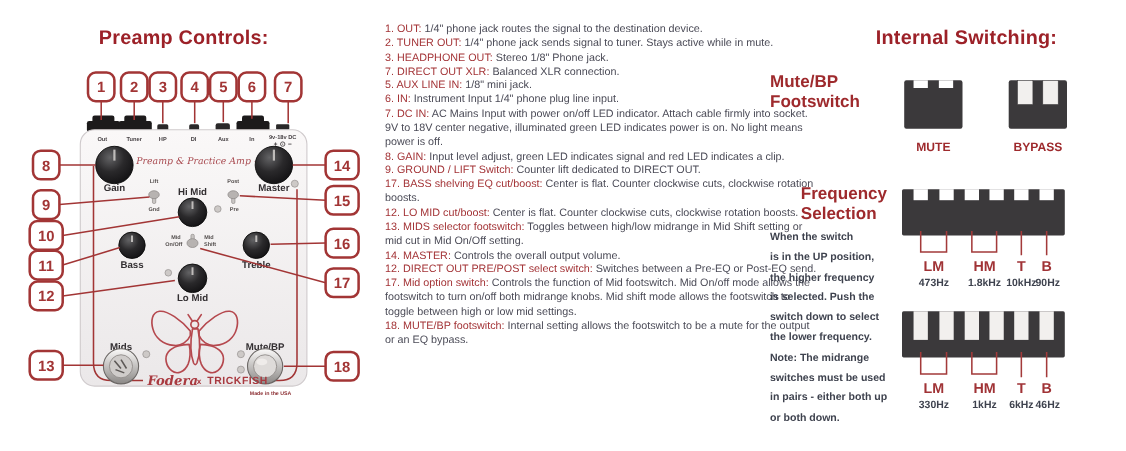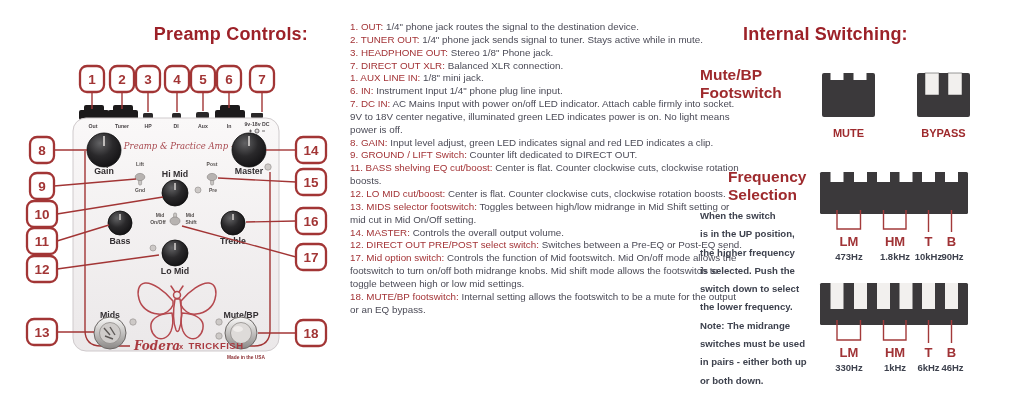--- a/index.html
+++ b/index.html
@@ -1,19 +1,19 @@
 <!DOCTYPE html>
 <html><head>
 <meta charset="utf-8">
 <style>
   html,body{margin:0;padding:0;background:#fff;}
   .page{position:relative;width:1024px;height:410px;background:#ffffff;font-family:"Liberation Sans",sans-serif;overflow:hidden;}
   .h-red{position:absolute;color:#9c2128;font-weight:bold;font-size:18px;letter-spacing:.2px;}
-  #preamp-heading{left:48px;top:24px;width:260px;text-align:right;}
-  #internal-heading{left:743px;top:24px;width:218px;text-align:left;}
+  #preamp-heading{left:37px;top:24px;width:260px;text-align:center;}
+  #internal-heading{left:743px;top:24px;width:218px;text-align:right;}
   .list{position:absolute;left:350px;top:21px;width:397px;font-size:9.8px;line-height:12.85px;color:#4b4b57;}
   .ln{color:#a33336;font-weight:normal;}
   .sideheading{position:absolute;color:#9e2a2d;font-weight:bold;font-size:15.5px;line-height:18px;white-space:pre-line;}
   #mutebp-label{left:700px;top:66px;}
   #freq-label{left:728px;top:168px;}
   .sidepara{position:absolute;left:700px;top:207px;width:120px;font-size:9.6px;font-weight:bold;line-height:18.3px;color:#3e424e;white-space:pre-line;}
   svg text{font-family:"Liberation Sans",sans-serif;}
   .scriptfont{font-family:"DejaVu Serif",serif;font-style:italic;}
 </style>
 </head>
@@ -273,26 +273,26 @@
           <text x="311" y="338">18</text>
         </g>
     </g>
   </svg>
 
   <div class="list">
     <div><span class="ln">1. OUT:</span> <span>1/4" phone jack routes the signal to the destination device.</span></div>
     <div><span class="ln">2. TUNER OUT:</span> <span>1/4" phone jack sends signal to tuner. Stays active while in mute.</span></div>
     <div><span class="ln">3. HEADPHONE OUT:</span> <span>Stereo 1/8" Phone jack.</span></div>
     <div><span class="ln">7. DIRECT OUT XLR:</span> <span>Balanced XLR connection.</span></div>
-    <div><span class="ln">1. AUX LINE IN:</span> <span>1/8" mini jack.</span></div>
+    <div><span class="ln">5. AUX LINE IN:</span> <span>1/8" mini jack.</span></div>
     <div><span class="ln">6. IN:</span> <span>Instrument Input 1/4" phone plug line input.</span></div>
     <div><span class="ln">7. DC IN:</span> <span>AC Mains Input with power on/off LED indicator. Attach cable firmly into socket. 9V to 18V center negative, illuminated green LED indicates power is on. No light means power is off.</span></div>
     <div><span class="ln">8. GAIN:</span> <span>Input level adjust, green LED indicates signal and red LED indicates a clip.</span></div>
     <div><span class="ln">9. GROUND / LIFT Switch:</span> <span>Counter lift dedicated to DIRECT OUT.</span></div>
-    <div><span class="ln">11. BASS shelving EQ cut/boost:</span> <span>Center is flat. Counter clockwise cuts, clockwise rotation boosts.</span></div>
+    <div><span class="ln">17. BASS shelving EQ cut/boost:</span> <span>Center is flat. Counter clockwise cuts, clockwise rotation boosts.</span></div>
     <div><span class="ln">12. LO MID cut/boost:</span> <span>Center is flat. Counter clockwise cuts, clockwise rotation boosts.</span></div>
     <div><span class="ln">13. MIDS selector footswitch:</span> <span>Toggles between high/low midrange in Mid Shift setting or mid cut in Mid On/Off setting.</span></div>
     <div><span class="ln">14. MASTER:</span> <span>Controls the overall output volume.</span></div>
     <div><span class="ln">12. DIRECT OUT PRE/POST select switch:</span> <span>Switches between a Pre-EQ or Post-EQ send.</span></div>
     <div><span class="ln">17. Mid option switch:</span> <span>Controls the function of Mid footswitch. Mid On/off mode allows the footswitch to turn on/off both midrange knobs. Mid shift mode allows the footswitch to toggle between high or low mid settings.</span></div>
     <div><span class="ln">18. MUTE/BP footswitch:</span> <span>Internal setting allows the footswitch to be a mute for the output or an EQ bypass.</span></div>
   </div>
 
   <div id="mutebp-label" class="sideheading">Mute/BP
 Footswitch</div>

